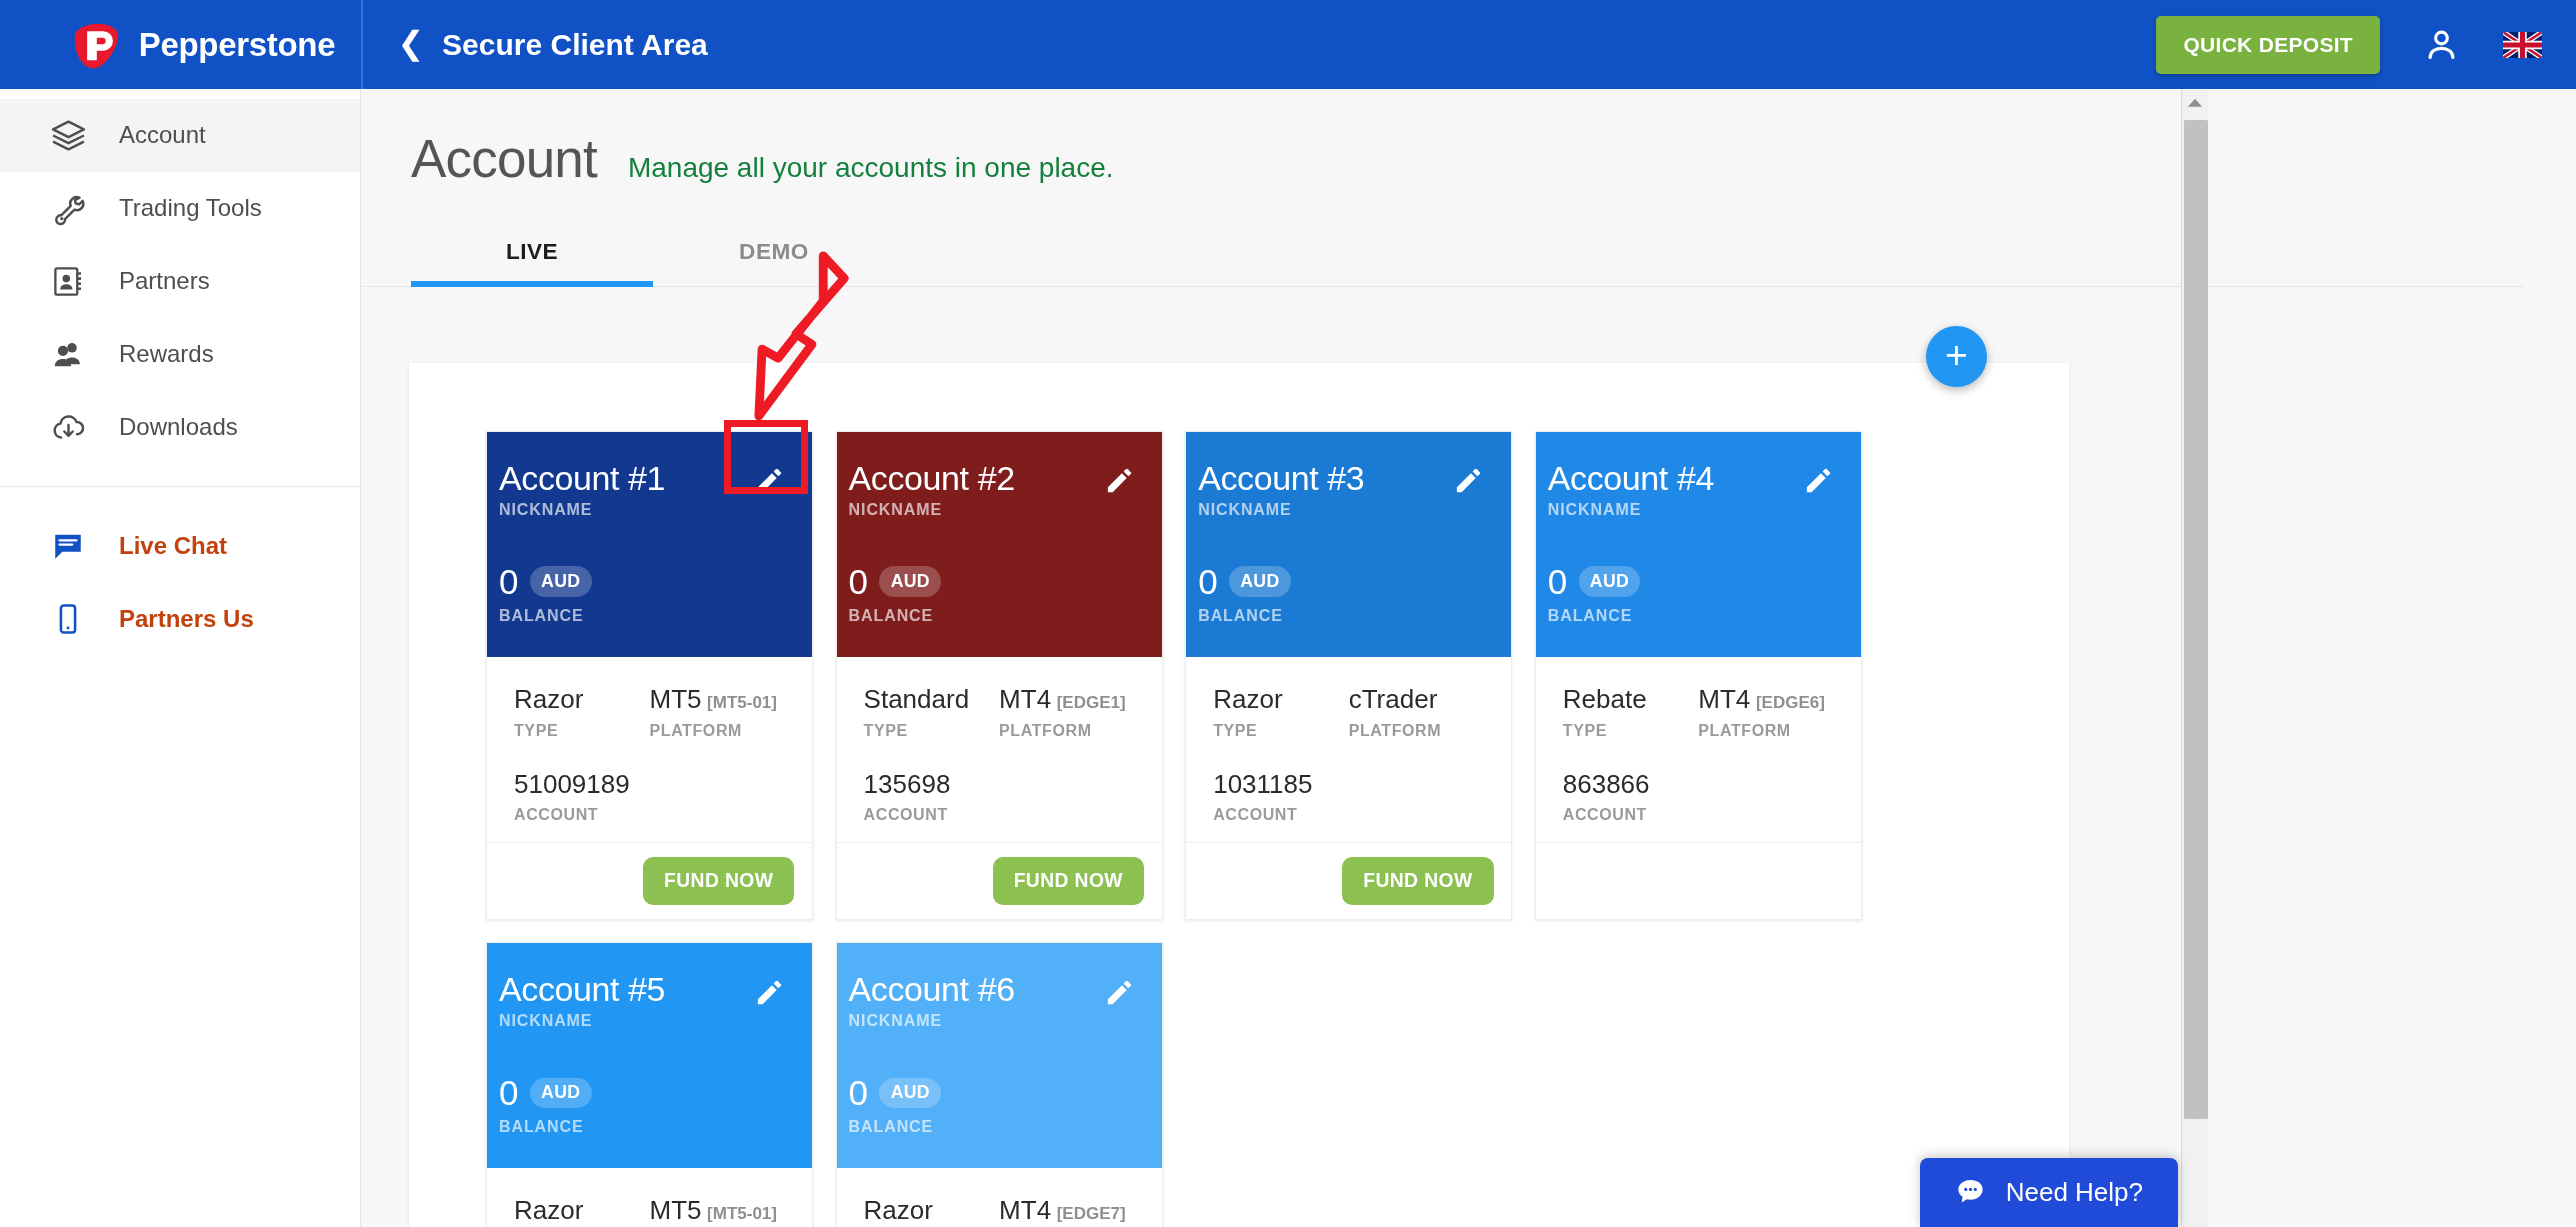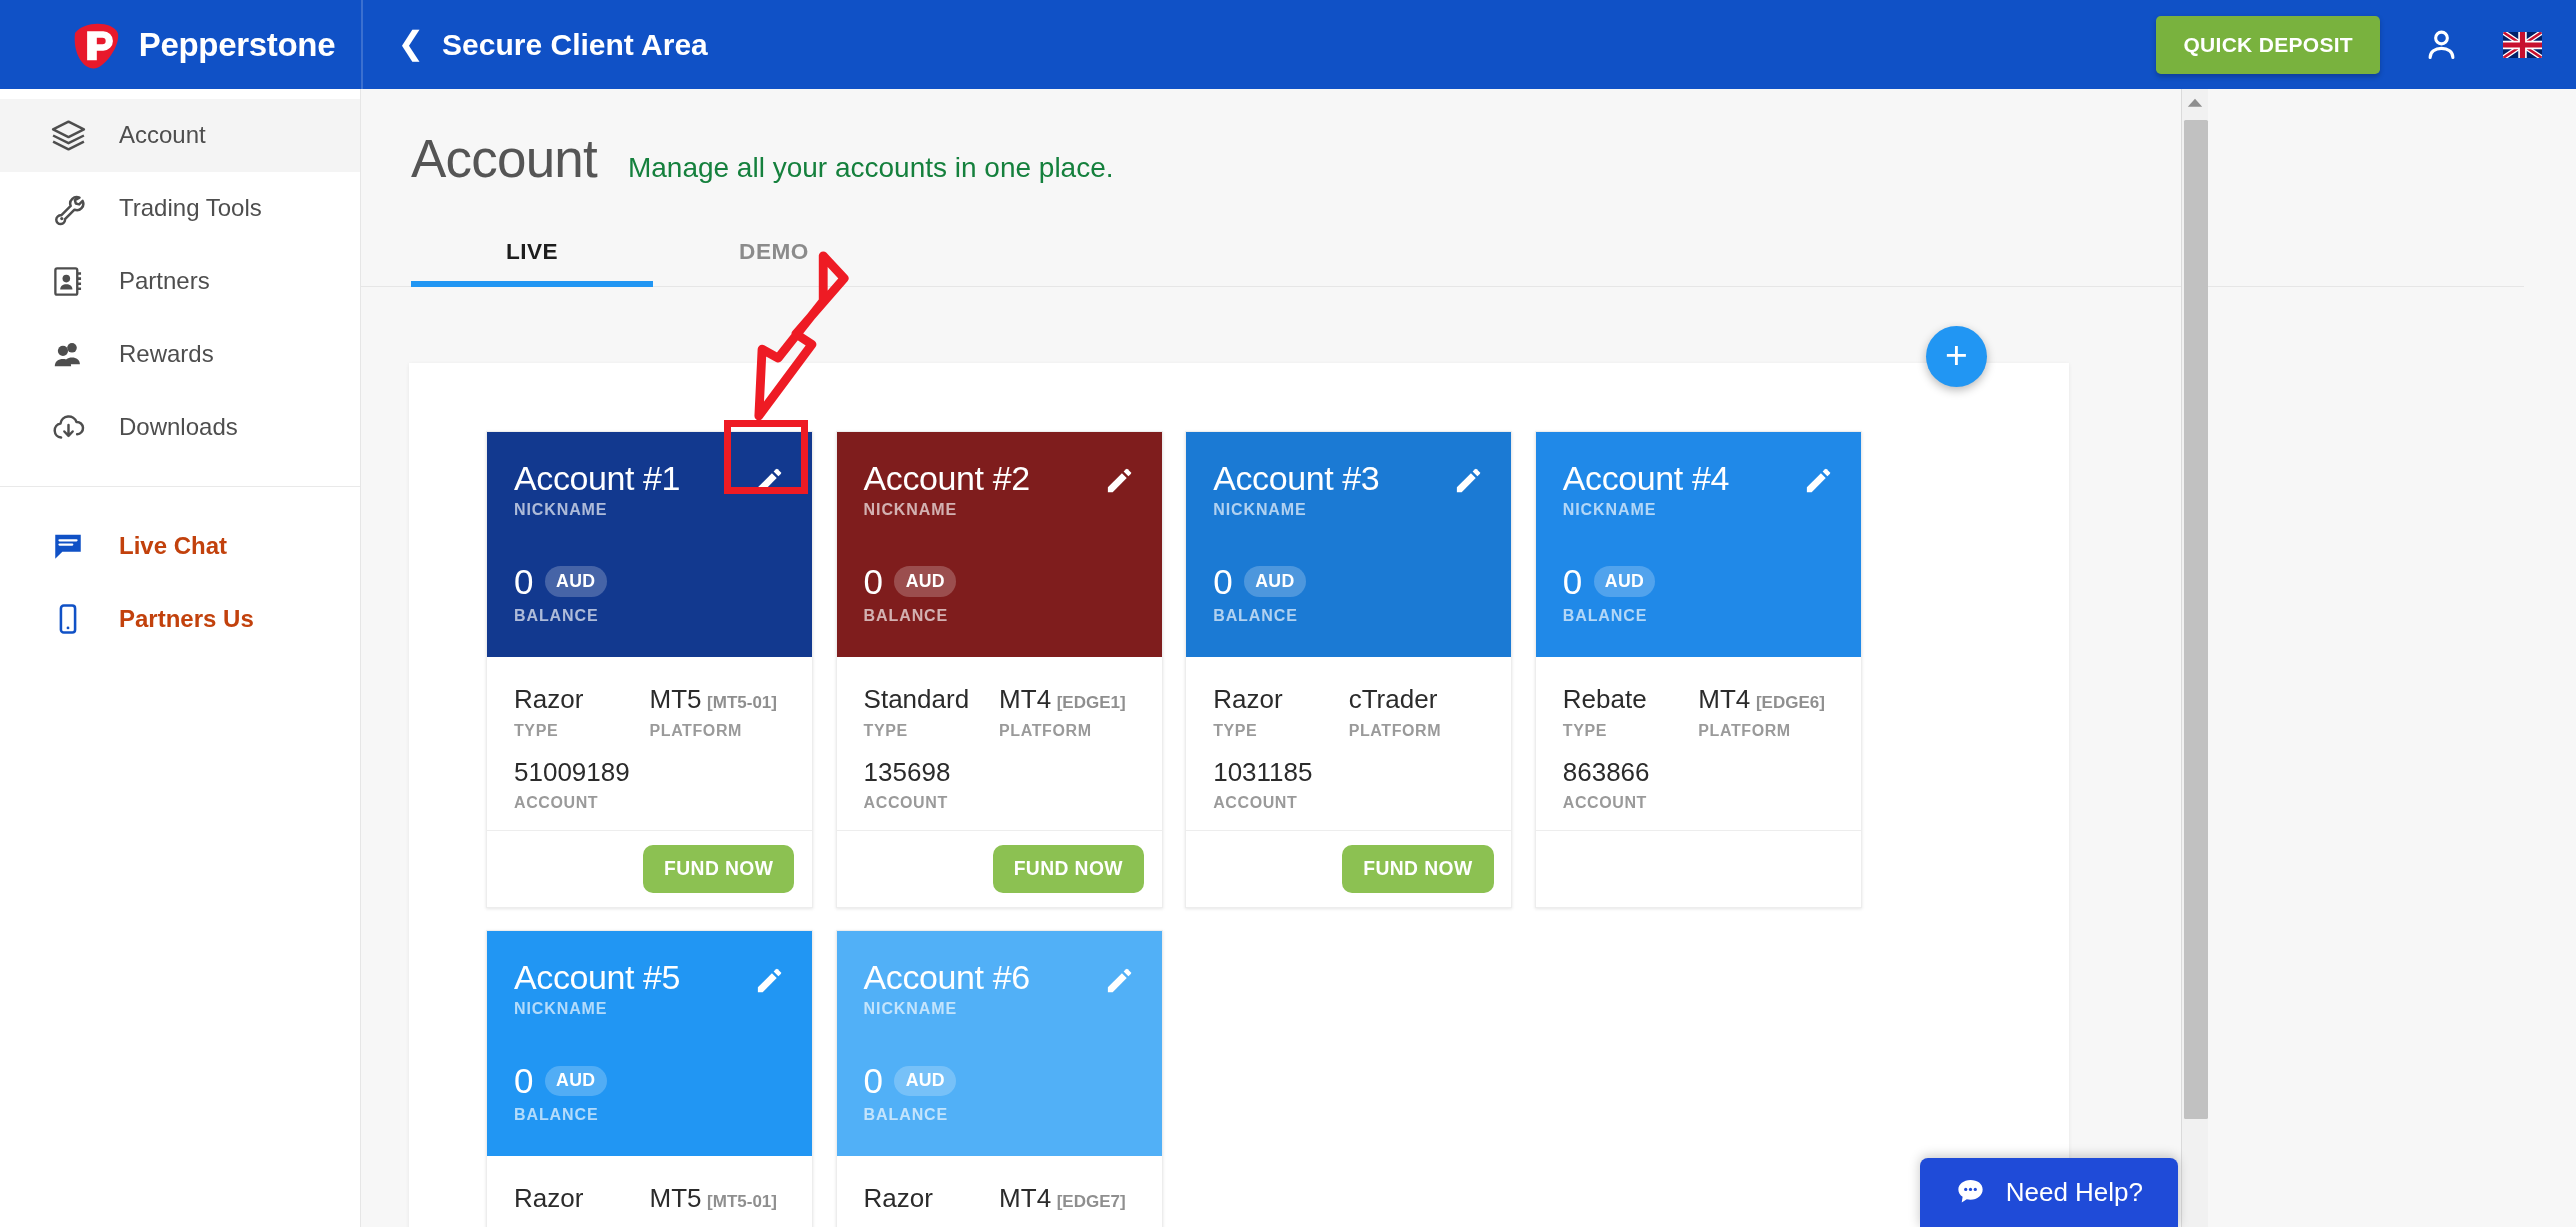--- a/index.html
+++ b/index.html
@@ -91,38 +91,38 @@
     box-shadow: 0 0.8px 4px rgba(0,0,0,.07);
   }
   .grid {
     display: flex; flex-wrap: wrap; gap: 22.6px;
     padding: 68px 0 0 77px;
   }
   .acct-card {
     width: 327px; background:#fff; border:0.8px solid #ededed;
     box-shadow: 0 0.8px 3.2px rgba(0,0,0,.10); display:flex; flex-direction:column;
   }
-  .card-head { padding: 27px 27px 32px 27px; position: relative; }
+  .card-head { padding: 27px 27px 32px 12px; position: relative; }
   .card-nick-row { display:flex; align-items:flex-start; justify-content:space-between; }
   .card-nick { font-size: 34px; color:#fff; font-weight: normal; letter-spacing:-0.4px; }
   .card-lbl { font-size: 16px; letter-spacing: 0.9px; color: rgba(255,255,255,.66); font-weight:bold; margin-top: 3.2px;}
   .pencil { width: 31px; height: 31px; cursor: pointer; margin-top: 6.4px; flex:none;}
   .bal-row { display:flex; align-items:center; gap: 11.3px; margin-top: 45px; }
   .bal-num { font-size: 35px; color:#fff; line-height:1; }
   .bal-cur {
     background: rgba(255,255,255,.22); color:#fff; font-size: 17.7px; font-weight:bold;
     padding: 4.8px 11.3px; border-radius: 32px; letter-spacing:0.3px;
   }
   .card-body { padding: 27px 27px 17.7px 27px; border-bottom:0.8px solid #ededed; }
   .kv-row { display:flex; }
   .kv { flex: 1 1 50%; }
   .kv-val { font-size: 26px; color:#2b2b2b; display:flex; align-items:baseline; gap:5.6px; white-space: nowrap;}
   .kv-val .sub { font-size: 17px; color:#8f8f8f; font-weight: bold; }
   .kv-lbl { font-size: 16px; color:#9a9a9a; letter-spacing:0.6px; margin-top: 6.4px; font-weight: bold;}
-  .kv-row.second { margin-top: 17px; }
+  .kv-row.second { margin-top: 29px; }
   .card-foot { height: 76px; display:flex; align-items:center; justify-content:flex-end; padding-right: 17.7px;}
   .fund-btn {
     background:#8cc152; color:#fff; border:none; border-radius:10px;
     font-size: 19.3px; font-weight:bold; letter-spacing:0.4px; padding: 13px 21px;
     cursor:pointer; font-family: "Liberation Sans", sans-serif;
   }
   .add-fab {
     position:absolute; left: 1926px; top: 326px; width: 61px; height: 61px;
     border-radius: 50%; background:#2196f3; display:flex; align-items:center;
     justify-content:center; box-shadow: 0 3.2px 9.7px rgba(0,0,0,.28); cursor:pointer;

